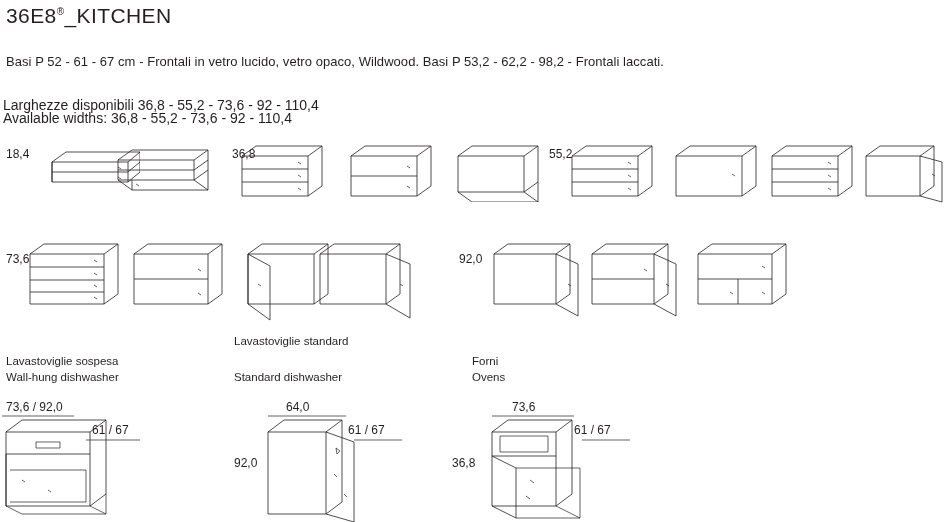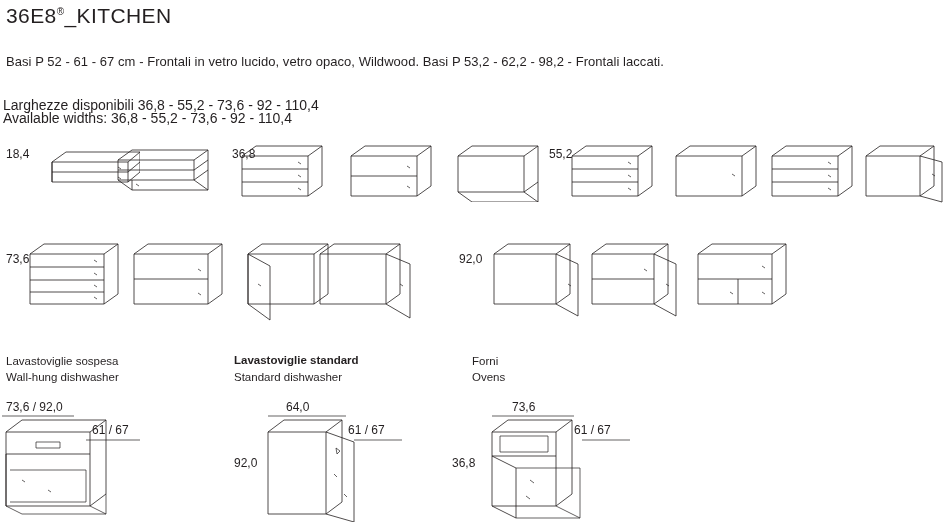--- a/index.html
+++ b/index.html
@@ -283,21 +283,21 @@
       <path d="M44 41 L44 66"></path>
       <path d="M68 28 l3 2" stroke-width="0.7"></path>
       <path d="M36 54 l3 2" stroke-width="0.7"></path>
       <path d="M68 54 l3 2" stroke-width="0.7"></path>
     </svg>
   </div>
 
   <div class="sectionlabel it" style="left:6px; top:355px;">Lavastoviglie sospesa</div>
   <div class="sectionlabel en" style="left:6px; top:371px;text-align:center;">Wall-hung dishwasher</div>
 
-  <div class="sectionlabel it" style="left:234px; top:354px;font-weight:bold;">Lavastoviglie standard</div>
+  <div class="sectionlabel it" style="left:234px; top:335px;">Lavastoviglie standard</div>
   <div class="sectionlabel en" style="left:234px; top:371px;">Standard dishwasher</div>
 
   <div class="sectionlabel it" style="left:472px; top:355px;">Forni</div>
   <div class="sectionlabel en" style="left:472px; top:371px;">Ovens</div>
 
   <div class="smalldim" style="left:6px; top:400px;">73,6 / 92,0</div>
   <div class="smalldim" style="left:92px; top:423px;">61 / 67</div>
 
   <div class="unit" style="left:0px; top:410px;">
     <svg width="160" height="112" viewBox="0 0 160 112" fill="none" stroke="#231f20" stroke-width="0.8">

